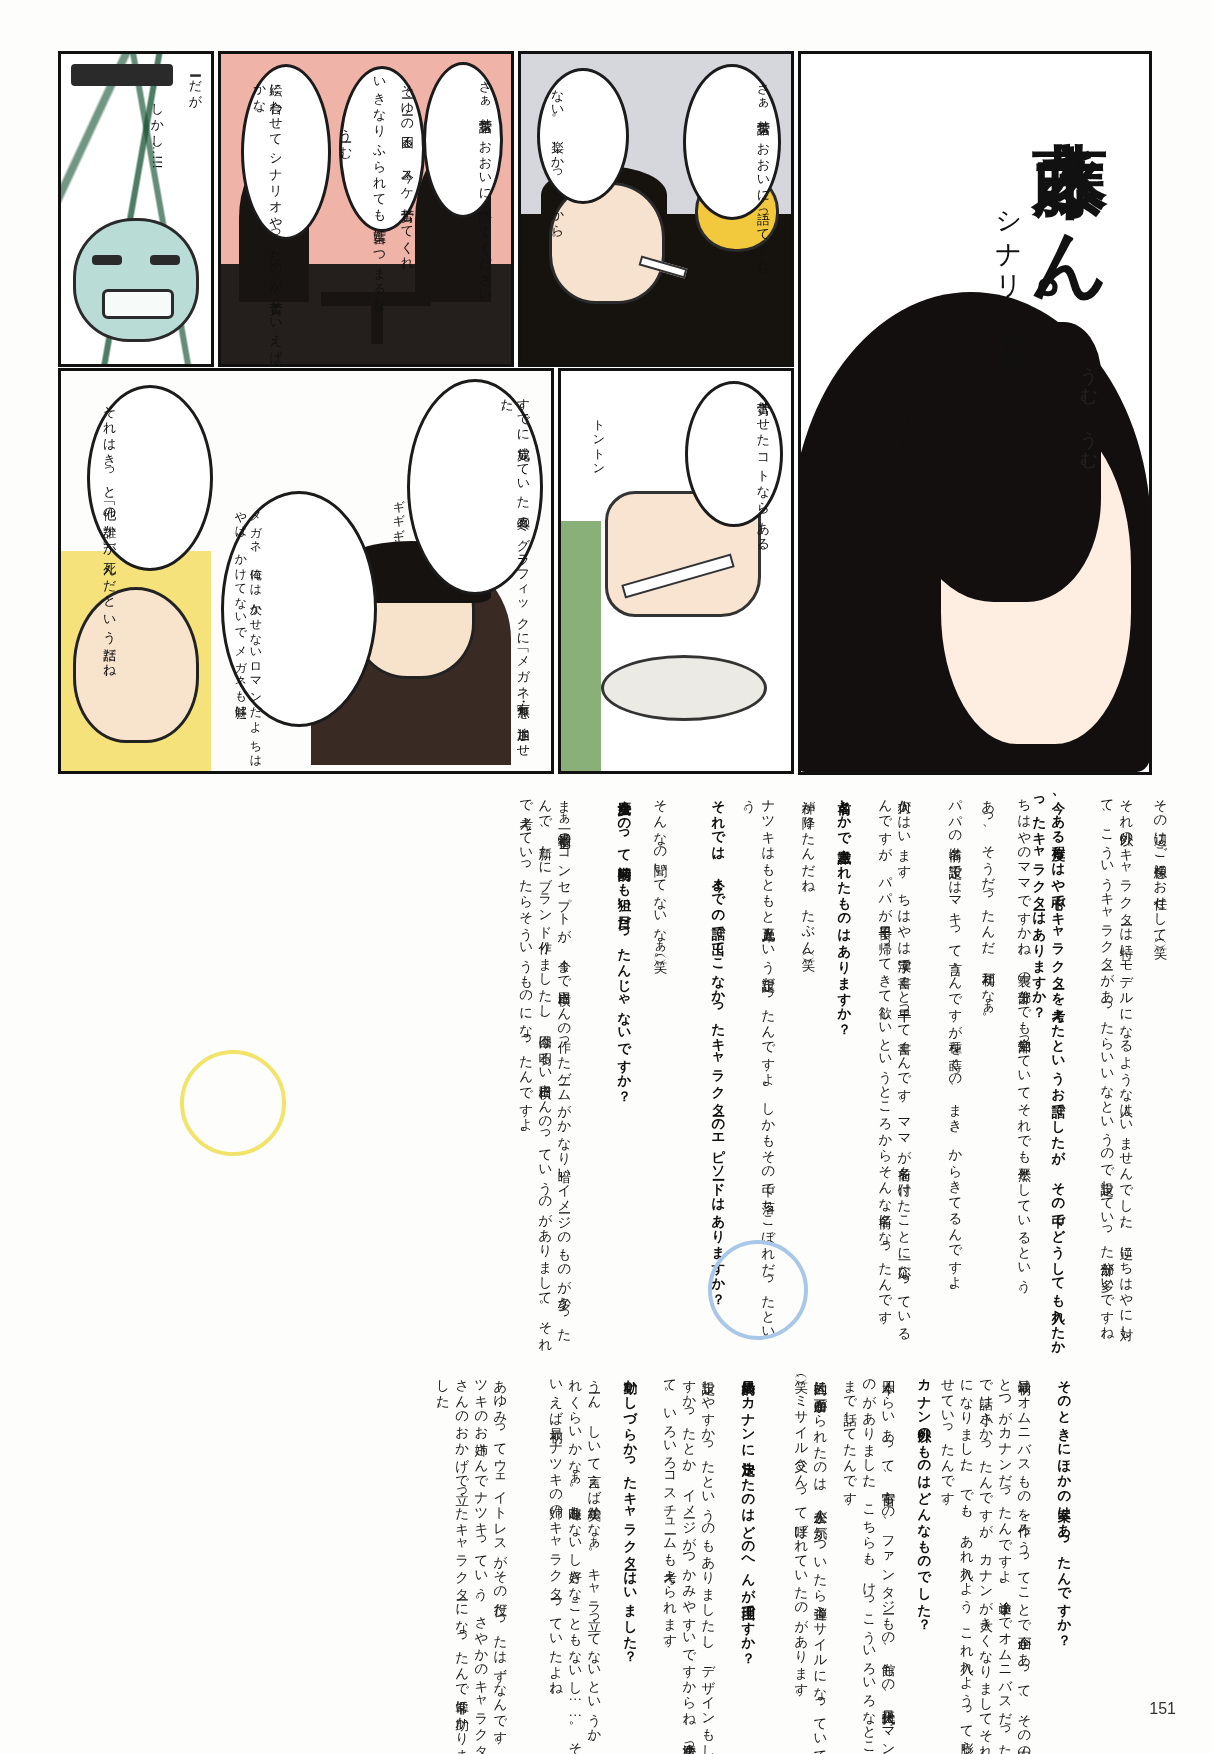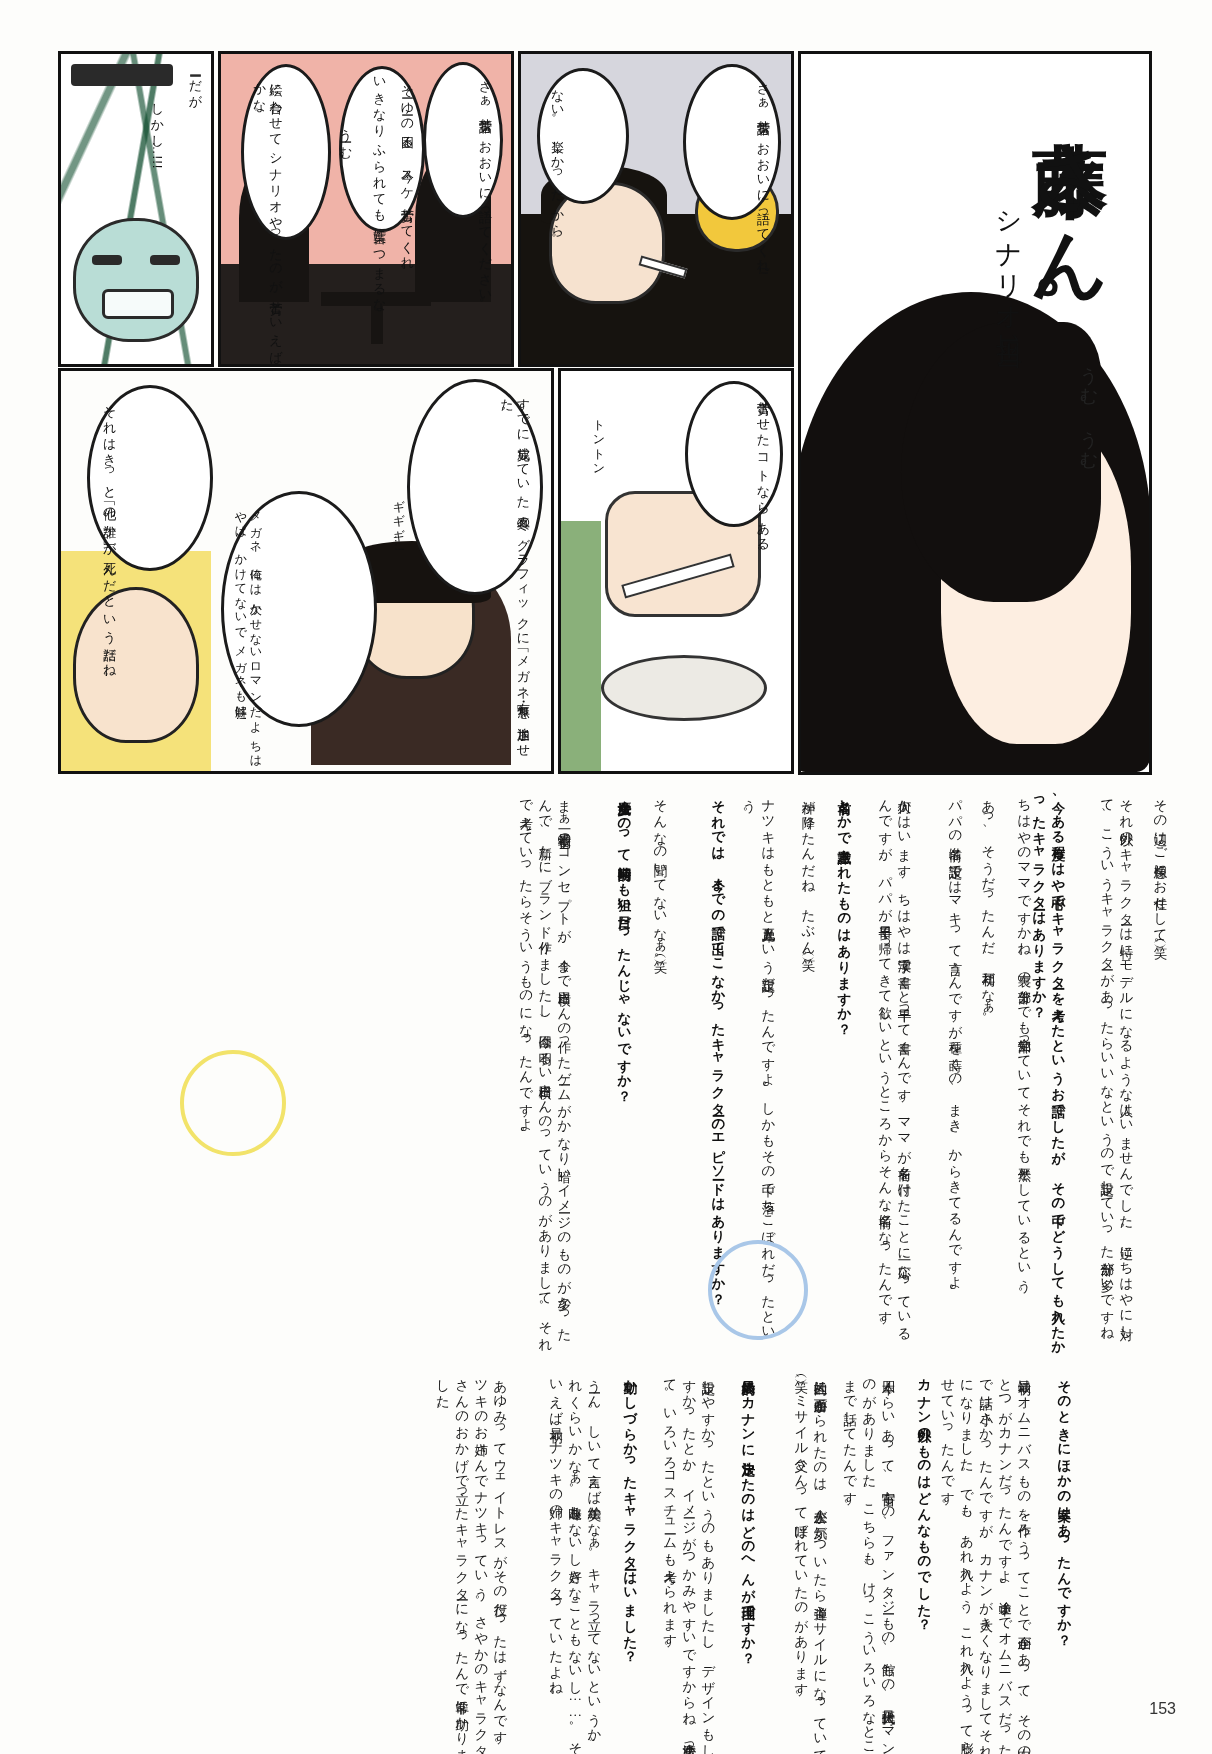--- a/index.html
+++ b/index.html
@@ -202,14 +202,14 @@
     <div class="block row2 hl" style="right:412px;">最終的にカナンに決定したのはどのへんが理由ですか？</div>
     <div class="block row2" style="right:452px;">設定しやすかったというのもありましたし、デザインもしやすかったとか、イメージがつかみやすいですからね、魔法少女って。いろいろコスチュームも考えられます。</div>
     <div class="block row2 hl" style="right:530px;">動かしづらかったキャラクターはいました？</div>
     <div class="block row2" style="right:566px;">うーん。しいて言えば絵美かなぁ。キャラ立ってないというか。それくらいかなぁ。趣味もないし好きなこともないし……。そういえば最初、ナツキの姉のキャラクターっていたよね。</div>
     <div class="block row2" style="right:660px;">あゆみってウェイトレスがその役だったはずなんです。ナツキのお姉さんでナツキっていう。さやかのキャラクターは藤木さんのおかげで立ったキャラクターになったんで非常に助かりました。</div>
   </div>
 
   <div class="circ" id="circ-y"></div>
   <div class="circ" id="circ-b"></div>
 
-  <div class="pageno">153</div>
+  <div class="pageno">151</div>
 </div>
 
 </body></html>

